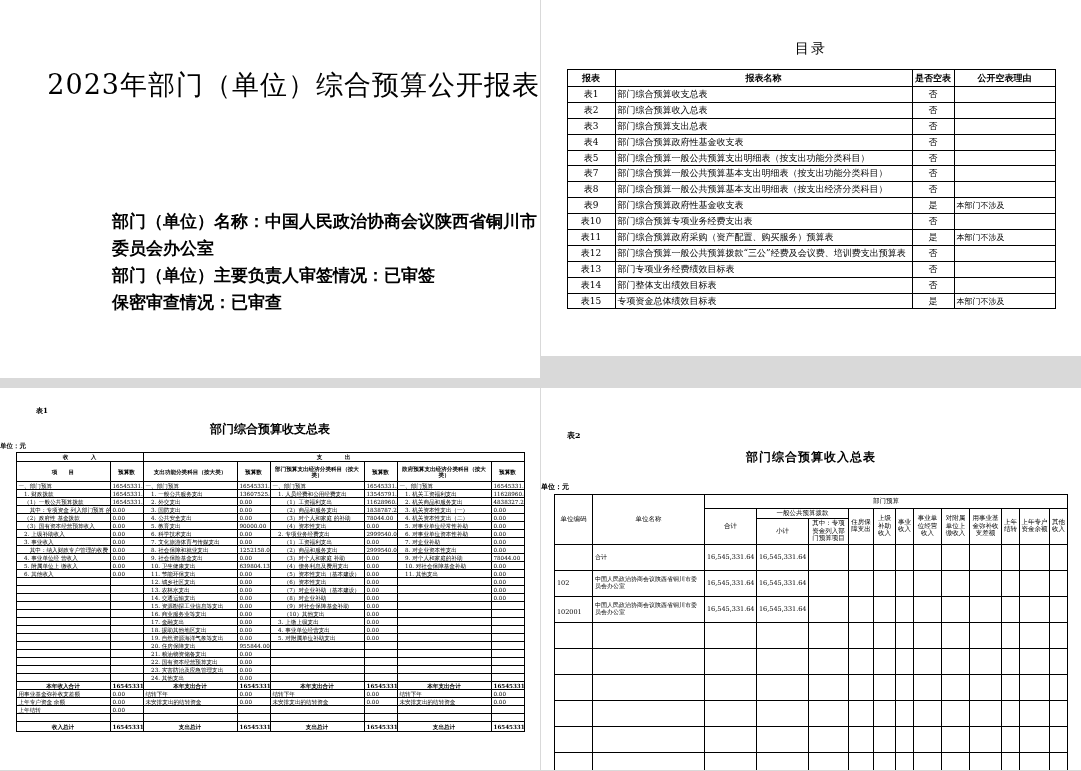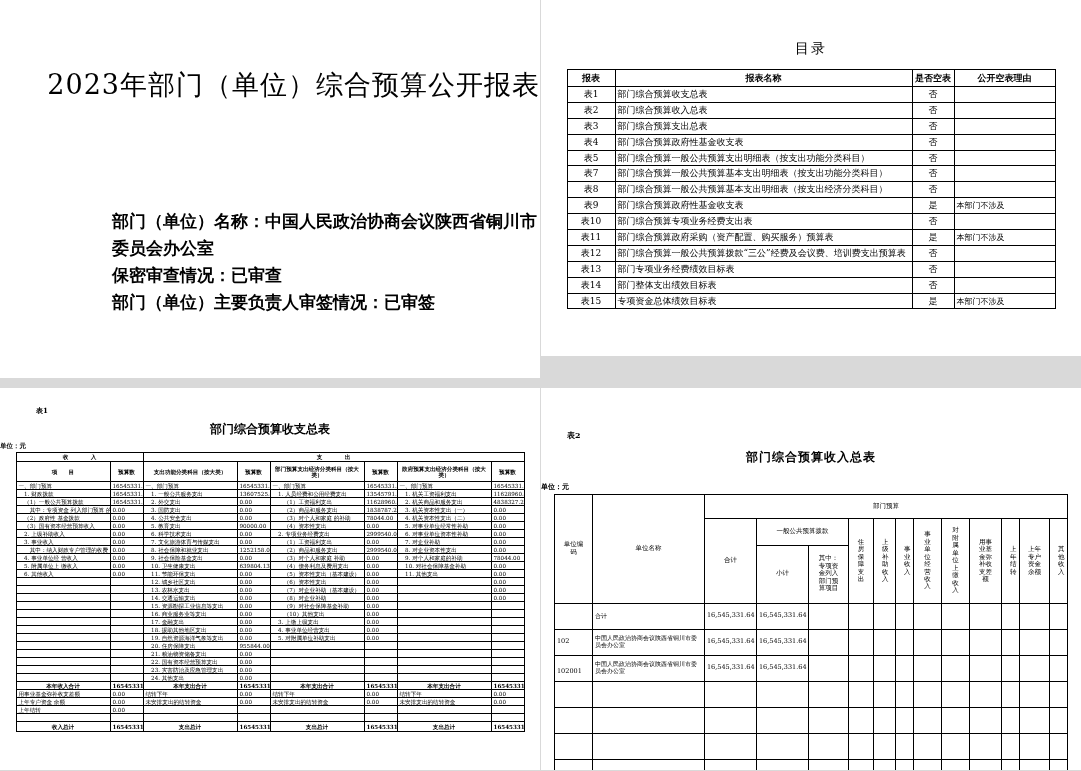--- a/index.html
+++ b/index.html
@@ -43,39 +43,39 @@
   .t1 col.n{width:94px} .t1 col.v{width:33px}
   .t1 tbody.f-total td, .t1 tbody.f-grand td { font-weight:bold; }
   .t1 tbody.f-total td:nth-child(odd), .t1 tbody.f-grand td:nth-child(odd) { text-align:center; }
   .t1 tbody.f-grand td { height:10px; }
 
   
   #page-t2 .sheet-label { margin:42px 0 0 26px; }
   #page-t2 .sheet-title { margin-top:8px; font-size:12px; letter-spacing:1px; }
   #page-t2 .sheet-unit  { margin:16px 22px 2px 0; }
   .t2 { margin:0 auto; width:494px; font-size:6.5px; line-height:1.15; }
-  .t2 th { font-weight:normal; text-align:center; padding:8px; }
+  .t2 th { font-weight:normal; text-align:center; padding:1px; }
   .t2 thead tr:nth-child(1) th { height:14px; }
   .t2 td { height:26px; padding:0 2px; }
   .t2 td:nth-child(2) { font-size:6px; }
   .t2 td:nth-child(3), .t2 td:nth-child(4) { text-align:right; padding-right:3px; }
   .t2 col.cc{width:38px} .t2 col.cn{width:112px} .t2 col.ct{width:52px} .t2 col.cs{width:52px}
   .t2 col.cx{width:40px} .t2 col.w1{width:25px} .t2 col.w2{width:22px} .t2 col.w3{width:18px}
   .t2 col.w4{width:28px} .t2 col.w5{width:28px} .t2 col.w6{width:32px} .t2 col.w7{width:18px}
   .t2 col.w8{width:30px} .t2 col.w9{width:18px}
 </style>
 </head>
 <body>
 
 <div class="page" id="page-cover">
   <div class="cover-title">2023年部门（单位）综合预算公开报表</div>
   <div class="cover-lines">
     <div>部门（单位）名称：中国人民政治协商会议陕西省铜川市委员会办公室</div>
+    <div>部门（单位）主要负责人审签情况：已审签</div>
     <div>保密审查情况：已审查</div>
-    <div>部门（单位）主要负责人审签情况：已审签</div>
   </div>
 </div>
 
 <div class="page" id="page-toc">
   <div class="toc-title">目录</div>
   <table class="toc-table">
     <colgroup>
         <col class="c1">
         <col class="c2">
         <col class="c3">

